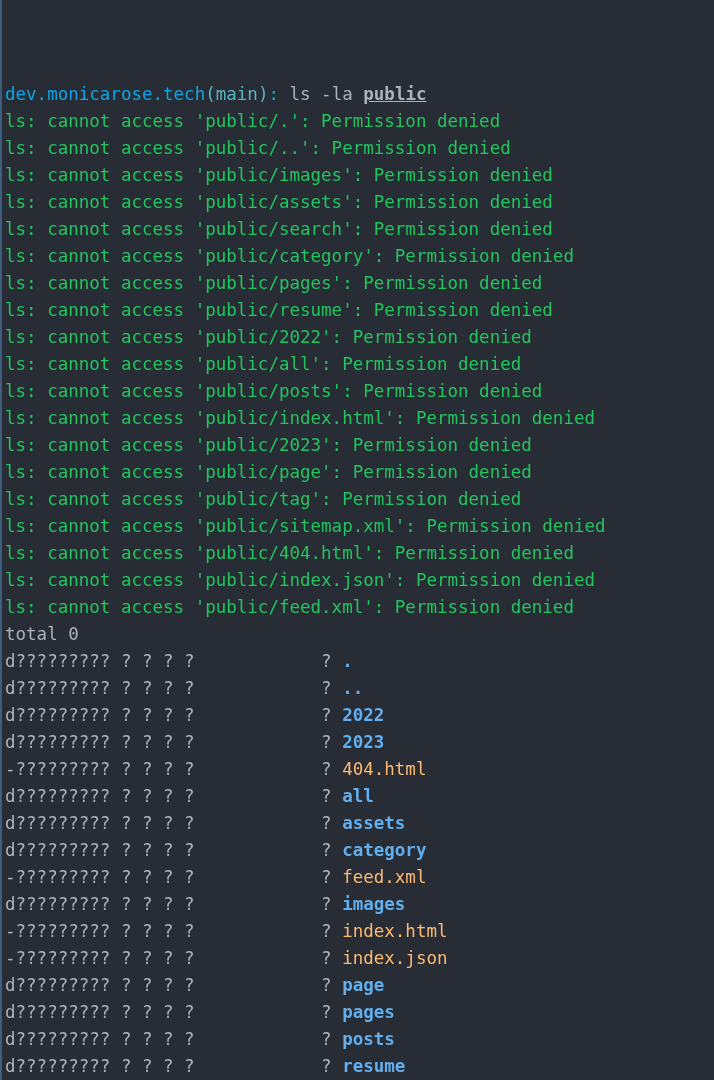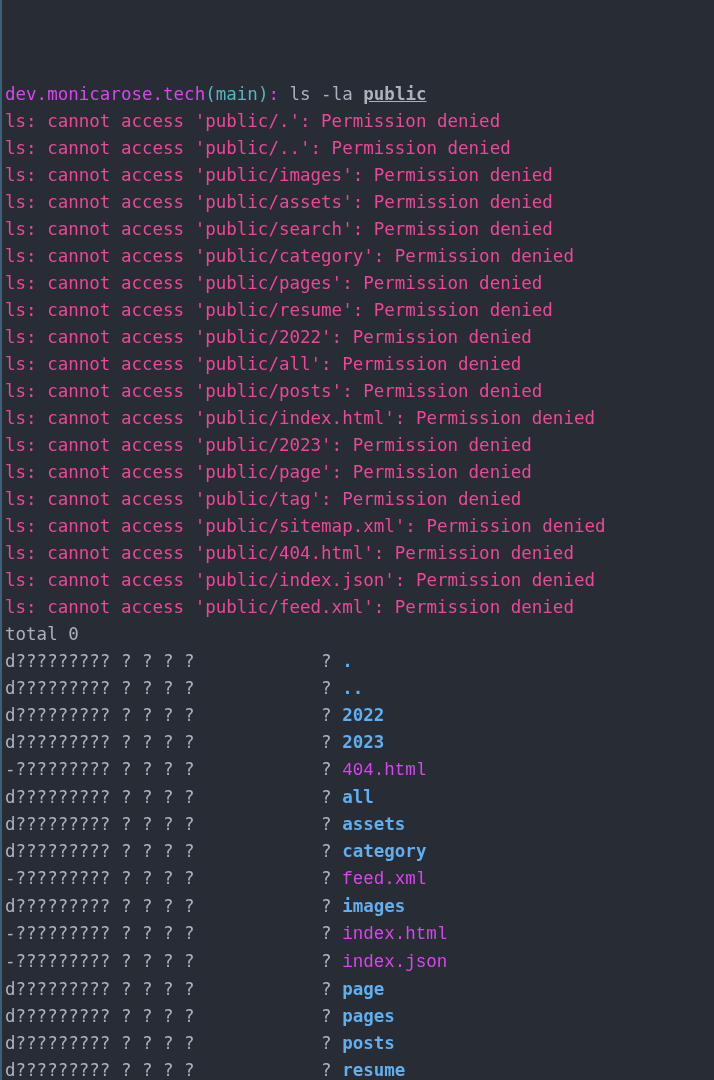--- a/index.html
+++ b/index.html
@@ -13,27 +13,27 @@
   body {
     font-family: "DejaVu Sans Mono", "Menlo", "Consolas", monospace;
     font-size: 17.5px;
     line-height: 27px;
     color: #abb2bf;
     white-space: pre;
     border-left: 2px solid #3f5e7d;
     box-sizing: border-box;
     padding-left: 3px;
   }
-  .g  { color: #d946ef; } 
+  .g  { color: #0ea5e9; } 
   .c  { color: #56b6c2; } 
   .cmd{ color: #abb2bf; }
   .blue { color: #61afef; font-weight: bold; }
-  .plain{ color: #d946ef; font-family: Liberation Mono, monospace; }
+  .plain{ color: #fdba74; }
   .ul { text-decoration: underline; font-weight: bold; }
-  .err-line { color: #ec4899; }
+  .err-line { color: #22c55e; }
   .perms { color: #abb2bf; }
 </style>
 </head>
 <body>
 
 
 <div id="term"><div><span class="g">dev.monicarose.tech</span><span class="c">(</span><span class="c">main</span><span class="c">)</span><span class="g">: </span><span class="cmd">ls -la </span><span class="cmd ul">public</span></div><div class="err-line">ls: cannot access 'public/.': Permission denied</div><div class="err-line">ls: cannot access 'public/..': Permission denied</div><div class="err-line">ls: cannot access 'public/images': Permission denied</div><div class="err-line">ls: cannot access 'public/assets': Permission denied</div><div class="err-line">ls: cannot access 'public/search': Permission denied</div><div class="err-line">ls: cannot access 'public/category': Permission denied</div><div class="err-line">ls: cannot access 'public/pages': Permission denied</div><div class="err-line">ls: cannot access 'public/resume': Permission denied</div><div class="err-line">ls: cannot access 'public/2022': Permission denied</div><div class="err-line">ls: cannot access 'public/all': Permission denied</div><div class="err-line">ls: cannot access 'public/posts': Permission denied</div><div class="err-line">ls: cannot access 'public/index.html': Permission denied</div><div class="err-line">ls: cannot access 'public/2023': Permission denied</div><div class="err-line">ls: cannot access 'public/page': Permission denied</div><div class="err-line">ls: cannot access 'public/tag': Permission denied</div><div class="err-line">ls: cannot access 'public/sitemap.xml': Permission denied</div><div class="err-line">ls: cannot access 'public/404.html': Permission denied</div><div class="err-line">ls: cannot access 'public/index.json': Permission denied</div><div class="err-line">ls: cannot access 'public/feed.xml': Permission denied</div><div>total 0</div><div><span class="perms">d????????? ? ? ? ?            ? </span><span class="blue">.</span></div><div><span class="perms">d????????? ? ? ? ?            ? </span><span class="blue">..</span></div><div><span class="perms">d????????? ? ? ? ?            ? </span><span class="blue">2022</span></div><div><span class="perms">d????????? ? ? ? ?            ? </span><span class="blue">2023</span></div><div><span class="perms">-????????? ? ? ? ?            ? </span><span class="plain">404.html</span></div><div><span class="perms">d????????? ? ? ? ?            ? </span><span class="blue">all</span></div><div><span class="perms">d????????? ? ? ? ?            ? </span><span class="blue">assets</span></div><div><span class="perms">d????????? ? ? ? ?            ? </span><span class="blue">category</span></div><div><span class="perms">-????????? ? ? ? ?            ? </span><span class="plain">feed.xml</span></div><div><span class="perms">d????????? ? ? ? ?            ? </span><span class="blue">images</span></div><div><span class="perms">-????????? ? ? ? ?            ? </span><span class="plain">index.html</span></div><div><span class="perms">-????????? ? ? ? ?            ? </span><span class="plain">index.json</span></div><div><span class="perms">d????????? ? ? ? ?            ? </span><span class="blue">page</span></div><div><span class="perms">d????????? ? ? ? ?            ? </span><span class="blue">pages</span></div><div><span class="perms">d????????? ? ? ? ?            ? </span><span class="blue">posts</span></div><div><span class="perms">d????????? ? ? ? ?            ? </span><span class="blue">resume</span></div></div>
 
 
 

